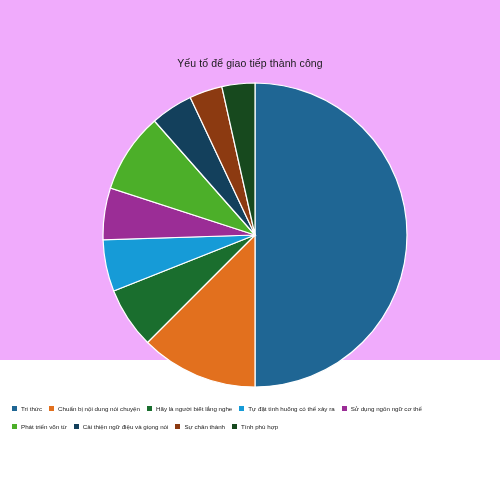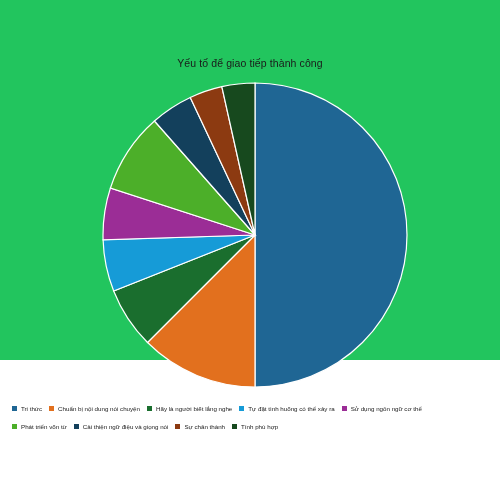--- a/index.html
+++ b/index.html
@@ -10,21 +10,21 @@
   body {
     width: 500px;
     height: 500px;
     font-family: "Liberation Sans", sans-serif;
     overflow: hidden;
   }
   #chart-root {
     position: relative;
     width: 500px;
     height: 360px;
-    background: #22c55e;
+    background: #f0abfc;
   }
   #chart-title {
     position: absolute;
     top: 57px;
     left: 0;
     width: 500px;
     text-align: center;
     font-size: 10.5px;
     color: #1a1a1a;
     letter-spacing: 0.1px;

